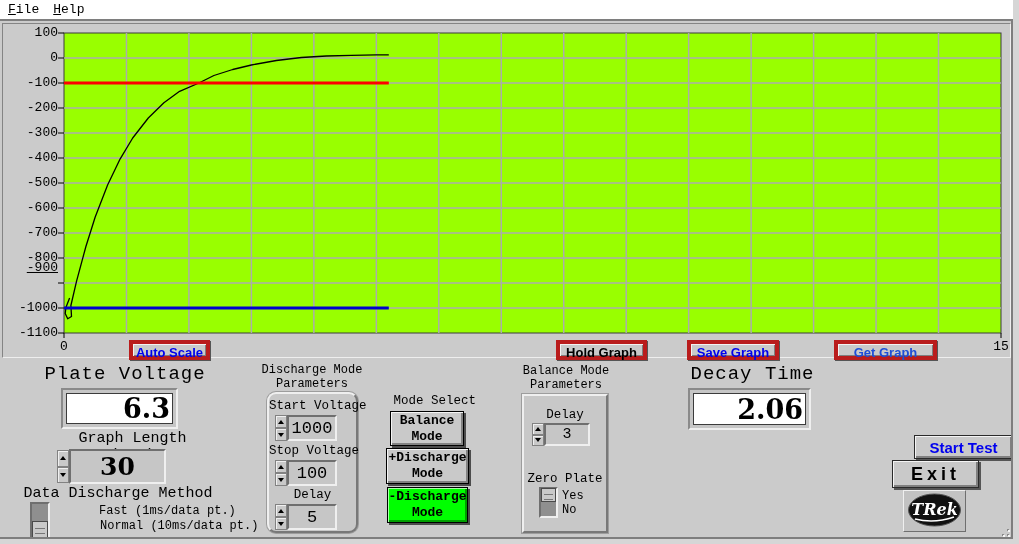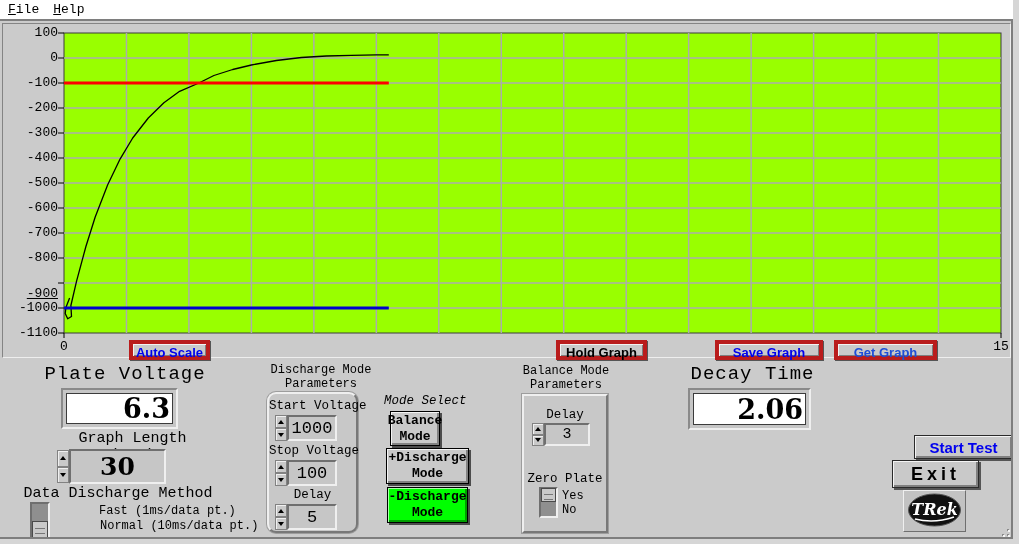--- a/index.html
+++ b/index.html
@@ -193,32 +193,32 @@
       <span class="y-tick-label" style="top: 1px;">100</span>
       <span class="y-tick-label" style="top: 26px;">0</span>
       <span class="y-tick-label" style="top: 51px;">-100</span>
       <span class="y-tick-label" style="top: 76px;">-200</span>
       <span class="y-tick-label" style="top: 101px;">-300</span>
       <span class="y-tick-label" style="top: 126px;">-400</span>
       <span class="y-tick-label" style="top: 151px;">-500</span>
       <span class="y-tick-label" style="top: 176px;">-600</span>
       <span class="y-tick-label" style="top: 201px;">-700</span>
       <span class="y-tick-label" style="top: 226px;">-800</span>
-      <span class="y-tick-label" style="top: 262px; text-decoration: underline;">-900</span>
+      <span class="y-tick-label" style="top: 236px; text-decoration: underline;">-900</span>
       <span class="y-tick-label" style="top: 276px;">-1000</span>
       <span class="y-tick-label" style="top: 301px;">-1100</span>
     </div>
   <div id="x-labels">
       <span class="x-tick-label" style="left: 51px; top: 315px; width: 20px;">0</span>
       <span class="x-tick-label" style="left: 988px; top: 315px; width: 20px;">15</span>
     </div>
 
   <button class="g-btn txt-blue" style="left:126px; width:81px;">Auto Scale</button>
   <button class="g-btn txt-black" style="left:553px; width:91px;">Hold Graph</button>
-  <button class="g-btn txt-blue" style="left:684px; width:108px;margin-left:28px;">Save Graph</button>
+  <button class="g-btn txt-blue" style="left:684px; width:92px;">Save Graph</button>
   <button class="g-btn txt-green" style="left:831px; width:103px;">Get Graph</button>
 </div>
 
 <div class="big-title" style="left:35px; top:363px; width:180px;">Plate Voltage</div>
 <div class="display-outer" style="left:61px; top:388px; width:117px; height:41px;">
   <div class="display-inner v-big">6.3</div>
 </div>
 
 <div class="abs" style="left:55px; top:430px; width:155px; text-align:center; font-size:15px;">Graph Length (Sec)</div>
 <div class="spin" style="left:57px; top:450px; height:33px;">
@@ -227,21 +227,21 @@
 </div>
 <div class="sunken-box abs" style="left:69px; top:449px; width:97px; height:35px; font-family:'DejaVu Serif','Liberation Serif',serif; font-weight:bold; font-size:25px;">30</div>
 
 <div class="abs" style="left:2px; top:485px; width:232px; text-align:center; font-size:15px;">Data Discharge Method</div>
 <div class="vswitch" style="left:30px; top:502px; width:20px; height:37px;">
   <div class="knob knob-bottom"></div>
 </div>
 <div class="opt-label" style="left:99px; top:504px;">Fast (1ms/data pt.)</div>
 <div class="opt-label" style="left:100px; top:519px;">Normal (10ms/data pt.)</div>
 
-<div class="small-title" style="left:267px; top:363px; width:108px;">Discharge Mode
+<div class="small-title" style="left:258px; top:363px; width:108px;">Discharge Mode
 Parameters</div>
 <div class="panel" style="left:267px; top:392px; width:91px; height:141px;border-radius:9px;">
   <div class="fld-label" style="top:5px;">Start Voltage</div>
   <div class="spin" style="left:6px; top:21px; height:26px;">
     <div class="spin-btn spin-up"></div>
     <div class="spin-btn spin-down"></div>
   </div>
   <div class="sunken-box abs" style="left:18px; top:21px; width:50px; height:26px; font-size:17px;">1000</div>
 
   <div class="fld-label" style="top:50px;">Stop Voltage</div>
@@ -252,22 +252,22 @@
   <div class="sunken-box abs" style="left:18px; top:66px; width:50px; height:26px; font-size:17px;">100</div>
 
   <div class="fld-label" style="top:94px;">Delay</div>
   <div class="spin" style="left:6px; top:110px; height:26px;">
     <div class="spin-btn spin-up"></div>
     <div class="spin-btn spin-down"></div>
   </div>
   <div class="sunken-box abs" style="left:18px; top:110px; width:50px; height:26px; font-size:17px;">5</div>
 </div>
 
-<div class="abs" style="left:384px; top:394px; width:92px; text-align:left; font-size:12.5px;font-style:italic;">Mode Select</div>
-<div class="mode-btn" style="left:390px; top:411px; width:50px; height:35px;">
+<div class="abs" style="left:384px; top:394px; width:92px; text-align:right; font-size:12.5px;">Mode Select</div>
+<div class="mode-btn" style="left:390px; top:411px; width:74px; height:35px;">
   <span>Balance</span>
   <span>Mode</span>
 </div>
 <div class="mode-btn" style="left:386px; top:448px; width:83px; height:36px;">
   <span>+Discharge</span>
   <span>Mode</span>
 </div>
 <div class="mode-btn active" style="left:387px; top:487px; width:81px; height:36px;">
   <span>-Discharge</span>
   <span>Mode</span>

